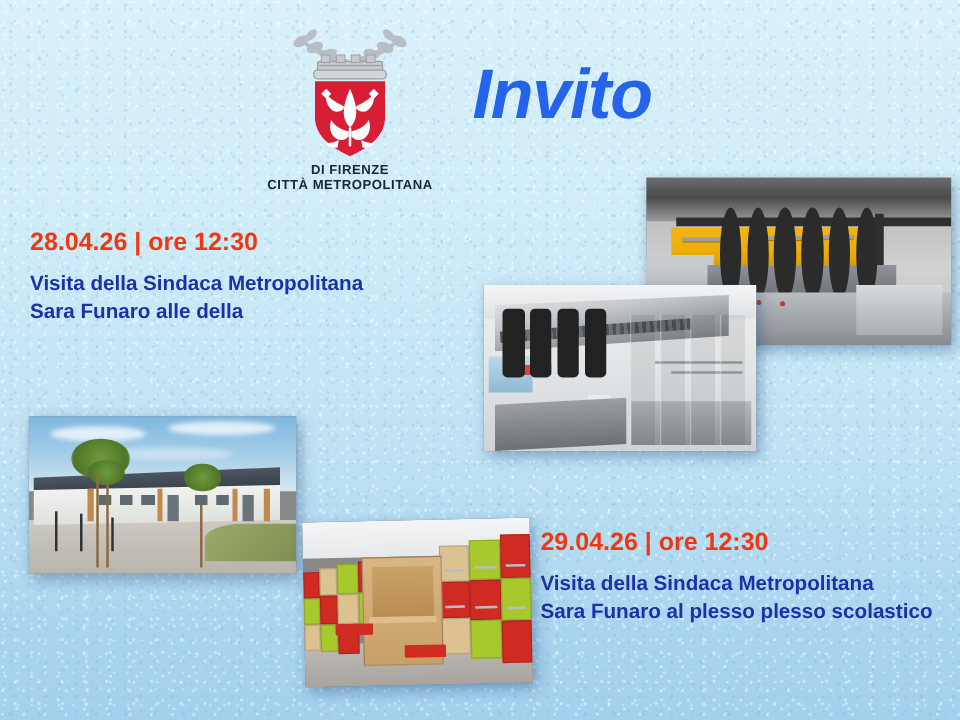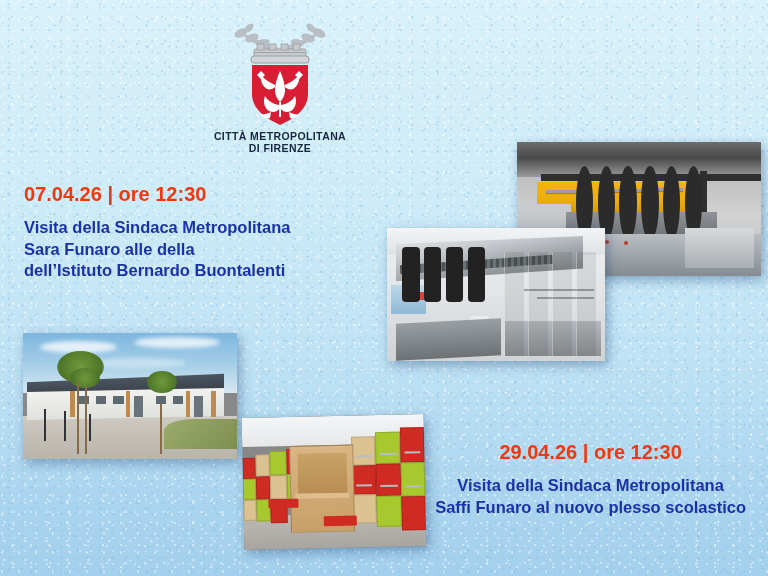--- a/index.html
+++ b/index.html
@@ -129,21 +129,21 @@
   .lk-handle{position:absolute;height:2px;background:#b9bdc0;border-radius:1px;}
   .lk-booth{position:absolute;left:26%;top:22%;width:34%;height:64%;
     background:linear-gradient(180deg,#d9b684 0%,#c79f68 100%);border:1px solid rgba(0,0,0,.2);}
   .lk-boothin{position:absolute;left:10%;top:8%;width:80%;height:48%;background:linear-gradient(180deg,#c9a268 0%,#b88d54 100%);}
   .lk-desk{position:absolute;left:6%;top:56%;width:88%;height:6%;background:#e0bd8c;}
   .lk-seat{position:absolute;background:#cf2b23;border-radius:1px;}
 
   
   .block{position:absolute;}
   #event-1{left:24px;top:182px;text-align:left;}
-  #event-2{left:auto;right:22px;top:440px;text-align:center;margin-left:48px;}
+  #event-2{left:auto;right:22px;top:422px;text-align:left;margin-left:48px;}
   .ev-date{
     font-family:"Liberation Sans",sans-serif;font-weight:bold;font-size:20px;
     color:#f0380f;line-height:24px;white-space:nowrap;margin-bottom:11px;
   }
   .ev-lines{
     font-family:"Liberation Sans",sans-serif;font-weight:bold;font-size:16.5px;
     color:#1b31a8;line-height:21.5px;white-space:nowrap;
   }
 </style>
 </head>
@@ -189,25 +189,26 @@
         <path d="M76 83 C82 82 87 79 90 74 C92 79 91 86 86 89 C82 91 78 90 76 87 Z"></path>
         <path d="M70 63 C64 60 59 57 56 53 C55 58 57 64 62 67 C65 68 68 67 70 65 Z"></path>
         <path d="M80 63 C86 60 91 57 94 53 C95 58 93 64 88 67 C85 68 82 67 80 65 Z"></path>
         <path d="M66 90 C62 92 58 93 55 92 C57 95 61 97 65 96 Z"></path>
         <path d="M84 90 C88 92 92 93 95 92 C93 95 89 97 85 96 Z"></path>
         <path d="M56 49 l4 4 l-4 4 l-4 -4 Z"></path>
         <path d="M94 49 l4 4 l-4 4 l-4 -4 Z"></path>
       </g>
     </svg>
     <div class="logo-text">
+      <div>DI FIRENZE</div>
       <div>CITTÀ METROPOLITANA</div>
-      <div>DI FIRENZE</div>
-    </div>
-  </div>
-
+    </div>
+  </div>
+
+  <div class="title">Invito</div>
 
   <div class="photo" id="photo-kitchen-yellow">
     <div class="ph">
       <div class="ky-wall"></div>
       <div class="ky-hoodtop"></div>
       <div class="ky-hoodlip"></div>
       <div class="ky-yellow"></div>
       <div class="ky-shelf" style="left:12%;top:36%;width:18%;"></div>
       <div class="ky-shelf" style="left:36%;top:35%;width:16%;"></div>
       <div class="ky-shelf" style="left:56%;top:34%;width:12%;"></div>
@@ -322,29 +323,28 @@
       <div class="lk-booth">
         <div class="lk-boothin"></div>
         <div class="lk-desk"></div>
       </div>
       <div class="lk-seat" style="left:14%;top:62%;width:16%;height:7%;"></div>
       <div class="lk-seat" style="left:44%;top:76%;width:18%;height:7%;"></div>
     </div>
   </div>
 
   <div class="block" id="event-1">
-    <div class="ev-date">07.04.26 | ore 12:30</div>
+    <div class="ev-date">28.04.26 | ore 12:30</div>
     <div class="ev-lines">
       <div>Visita della Sindaca Metropolitana</div>
       <div>Sara Funaro alle della</div>
-      <div>dell’Istituto Bernardo Buontalenti</div>
     </div>
   </div>
 
   <div class="block" id="event-2">
     <div class="ev-date">29.04.26 | ore 12:30</div>
     <div class="ev-lines">
       <div>Visita della Sindaca Metropolitana</div>
-      <div>Saffi Funaro al nuovo plesso scolastico</div>
+      <div>Sara Funaro al plesso plesso scolastico</div>
     </div>
   </div>
 
 </div>
 
 </body></html>

